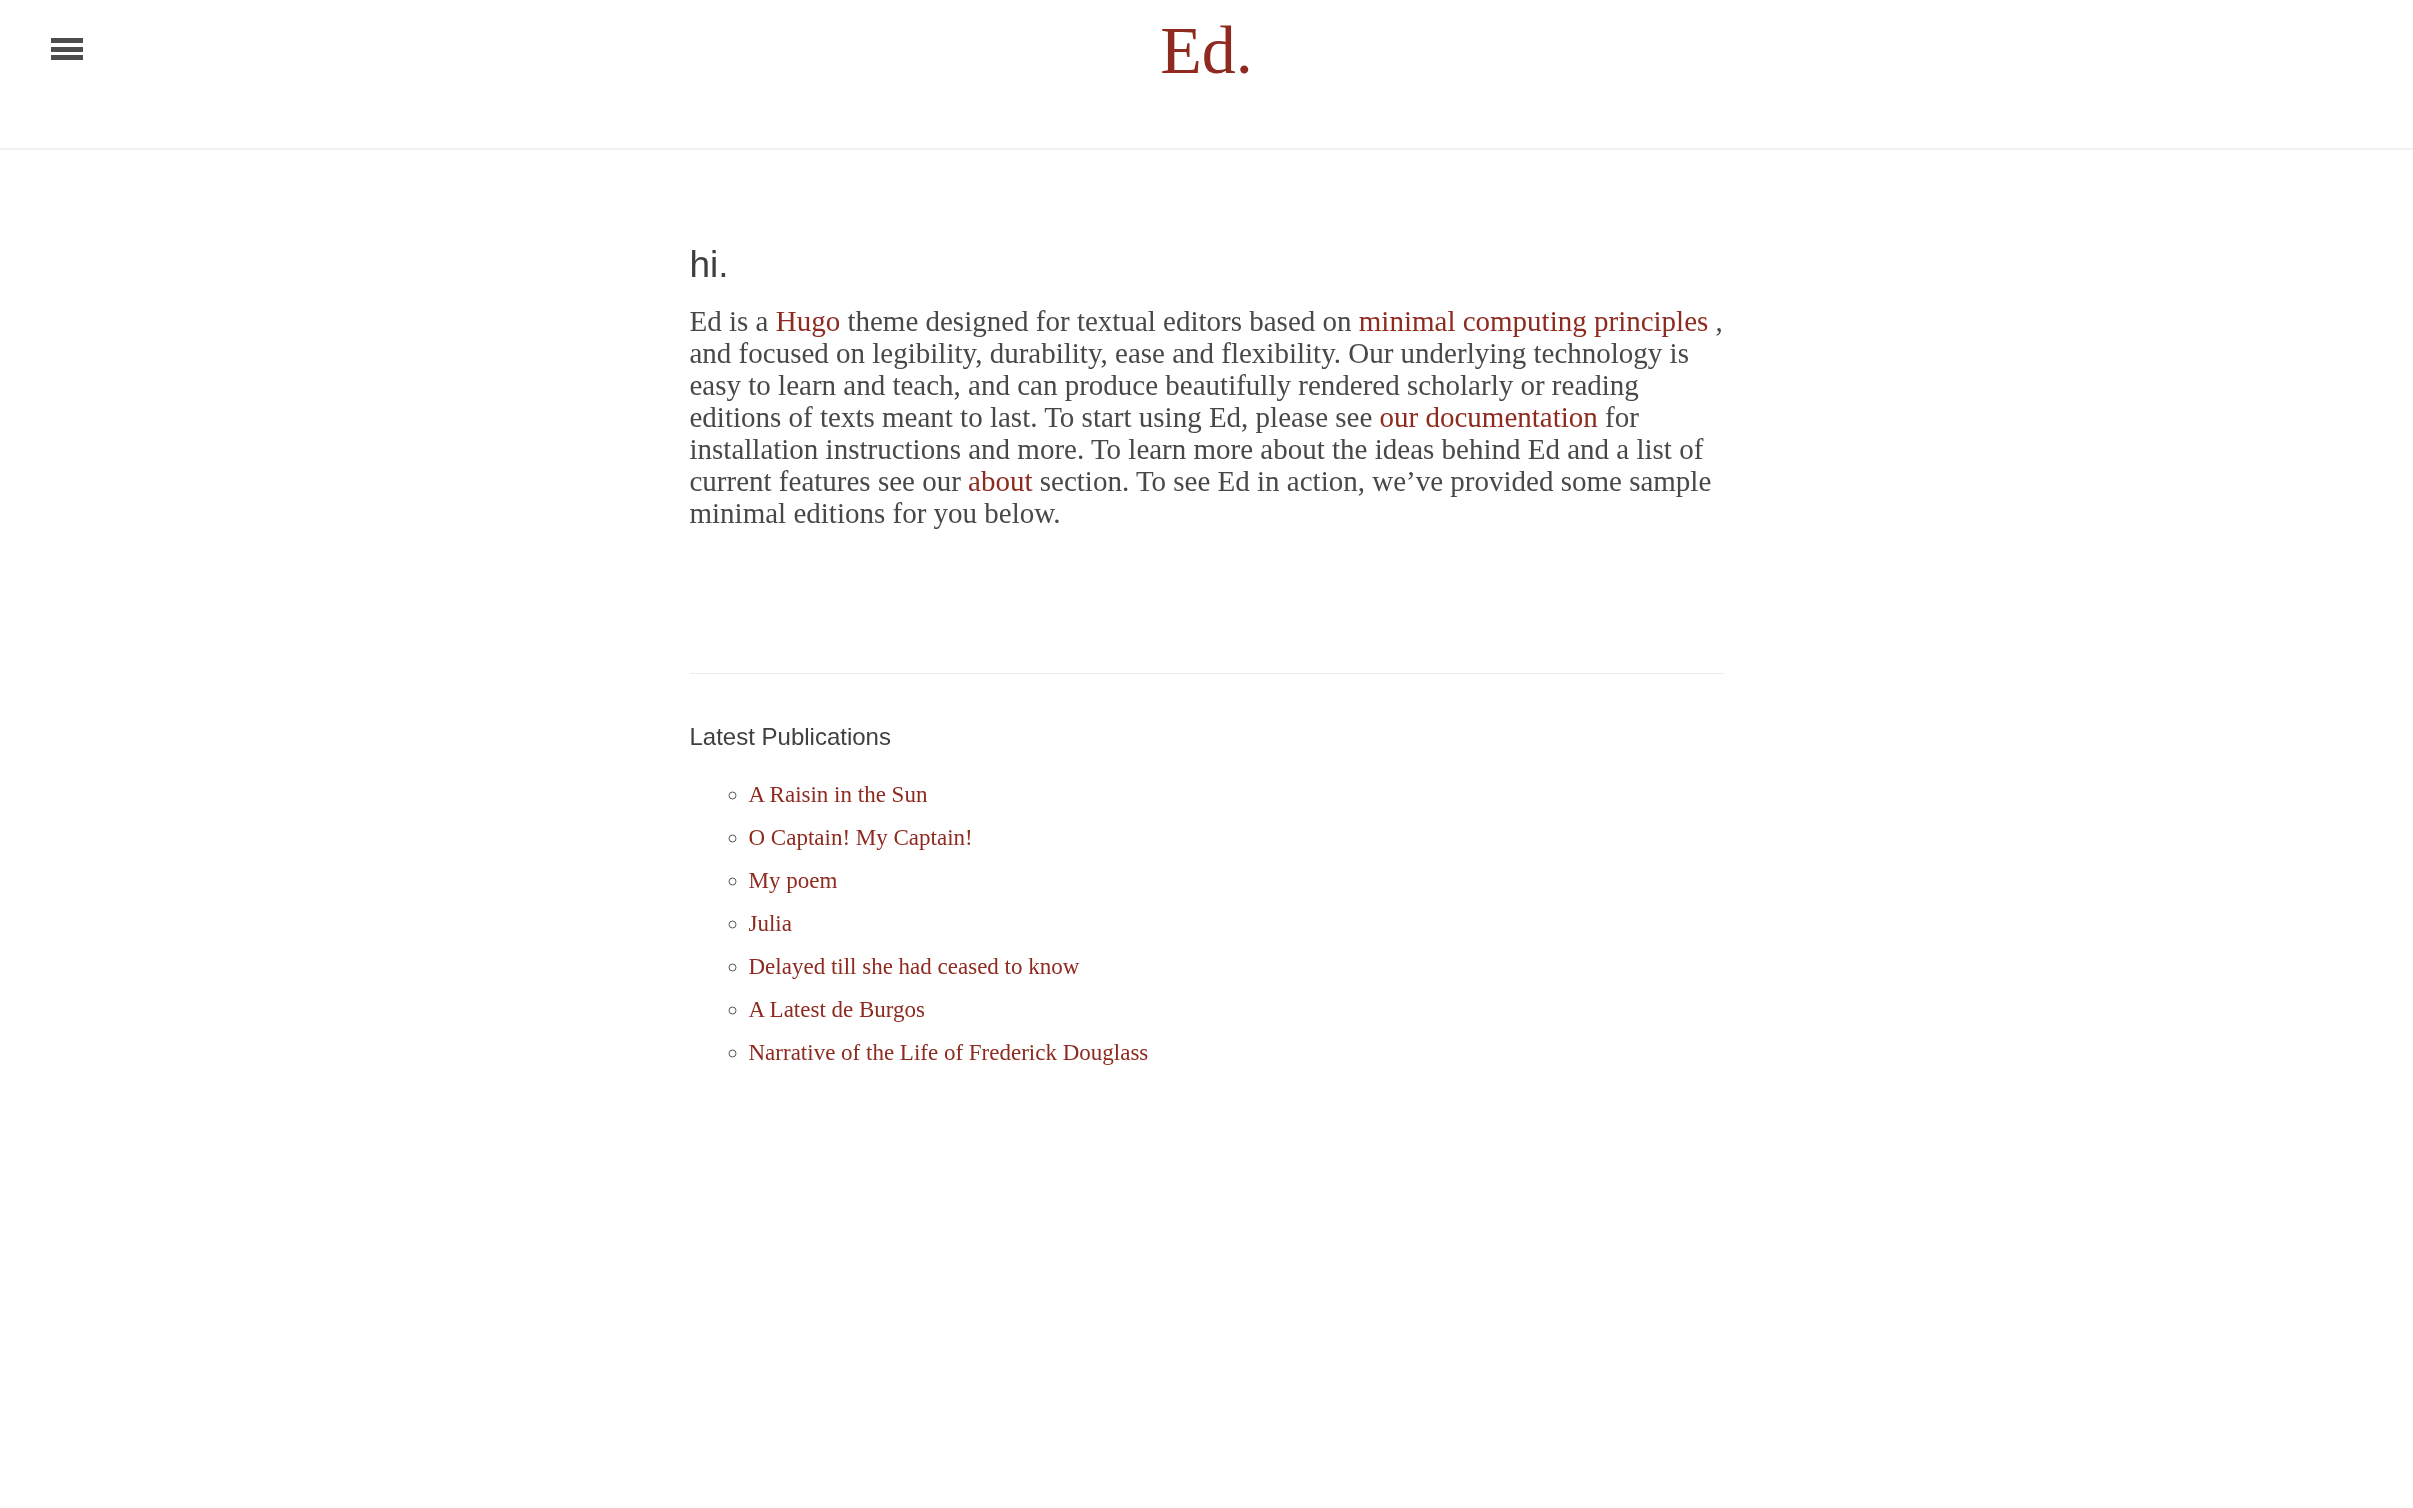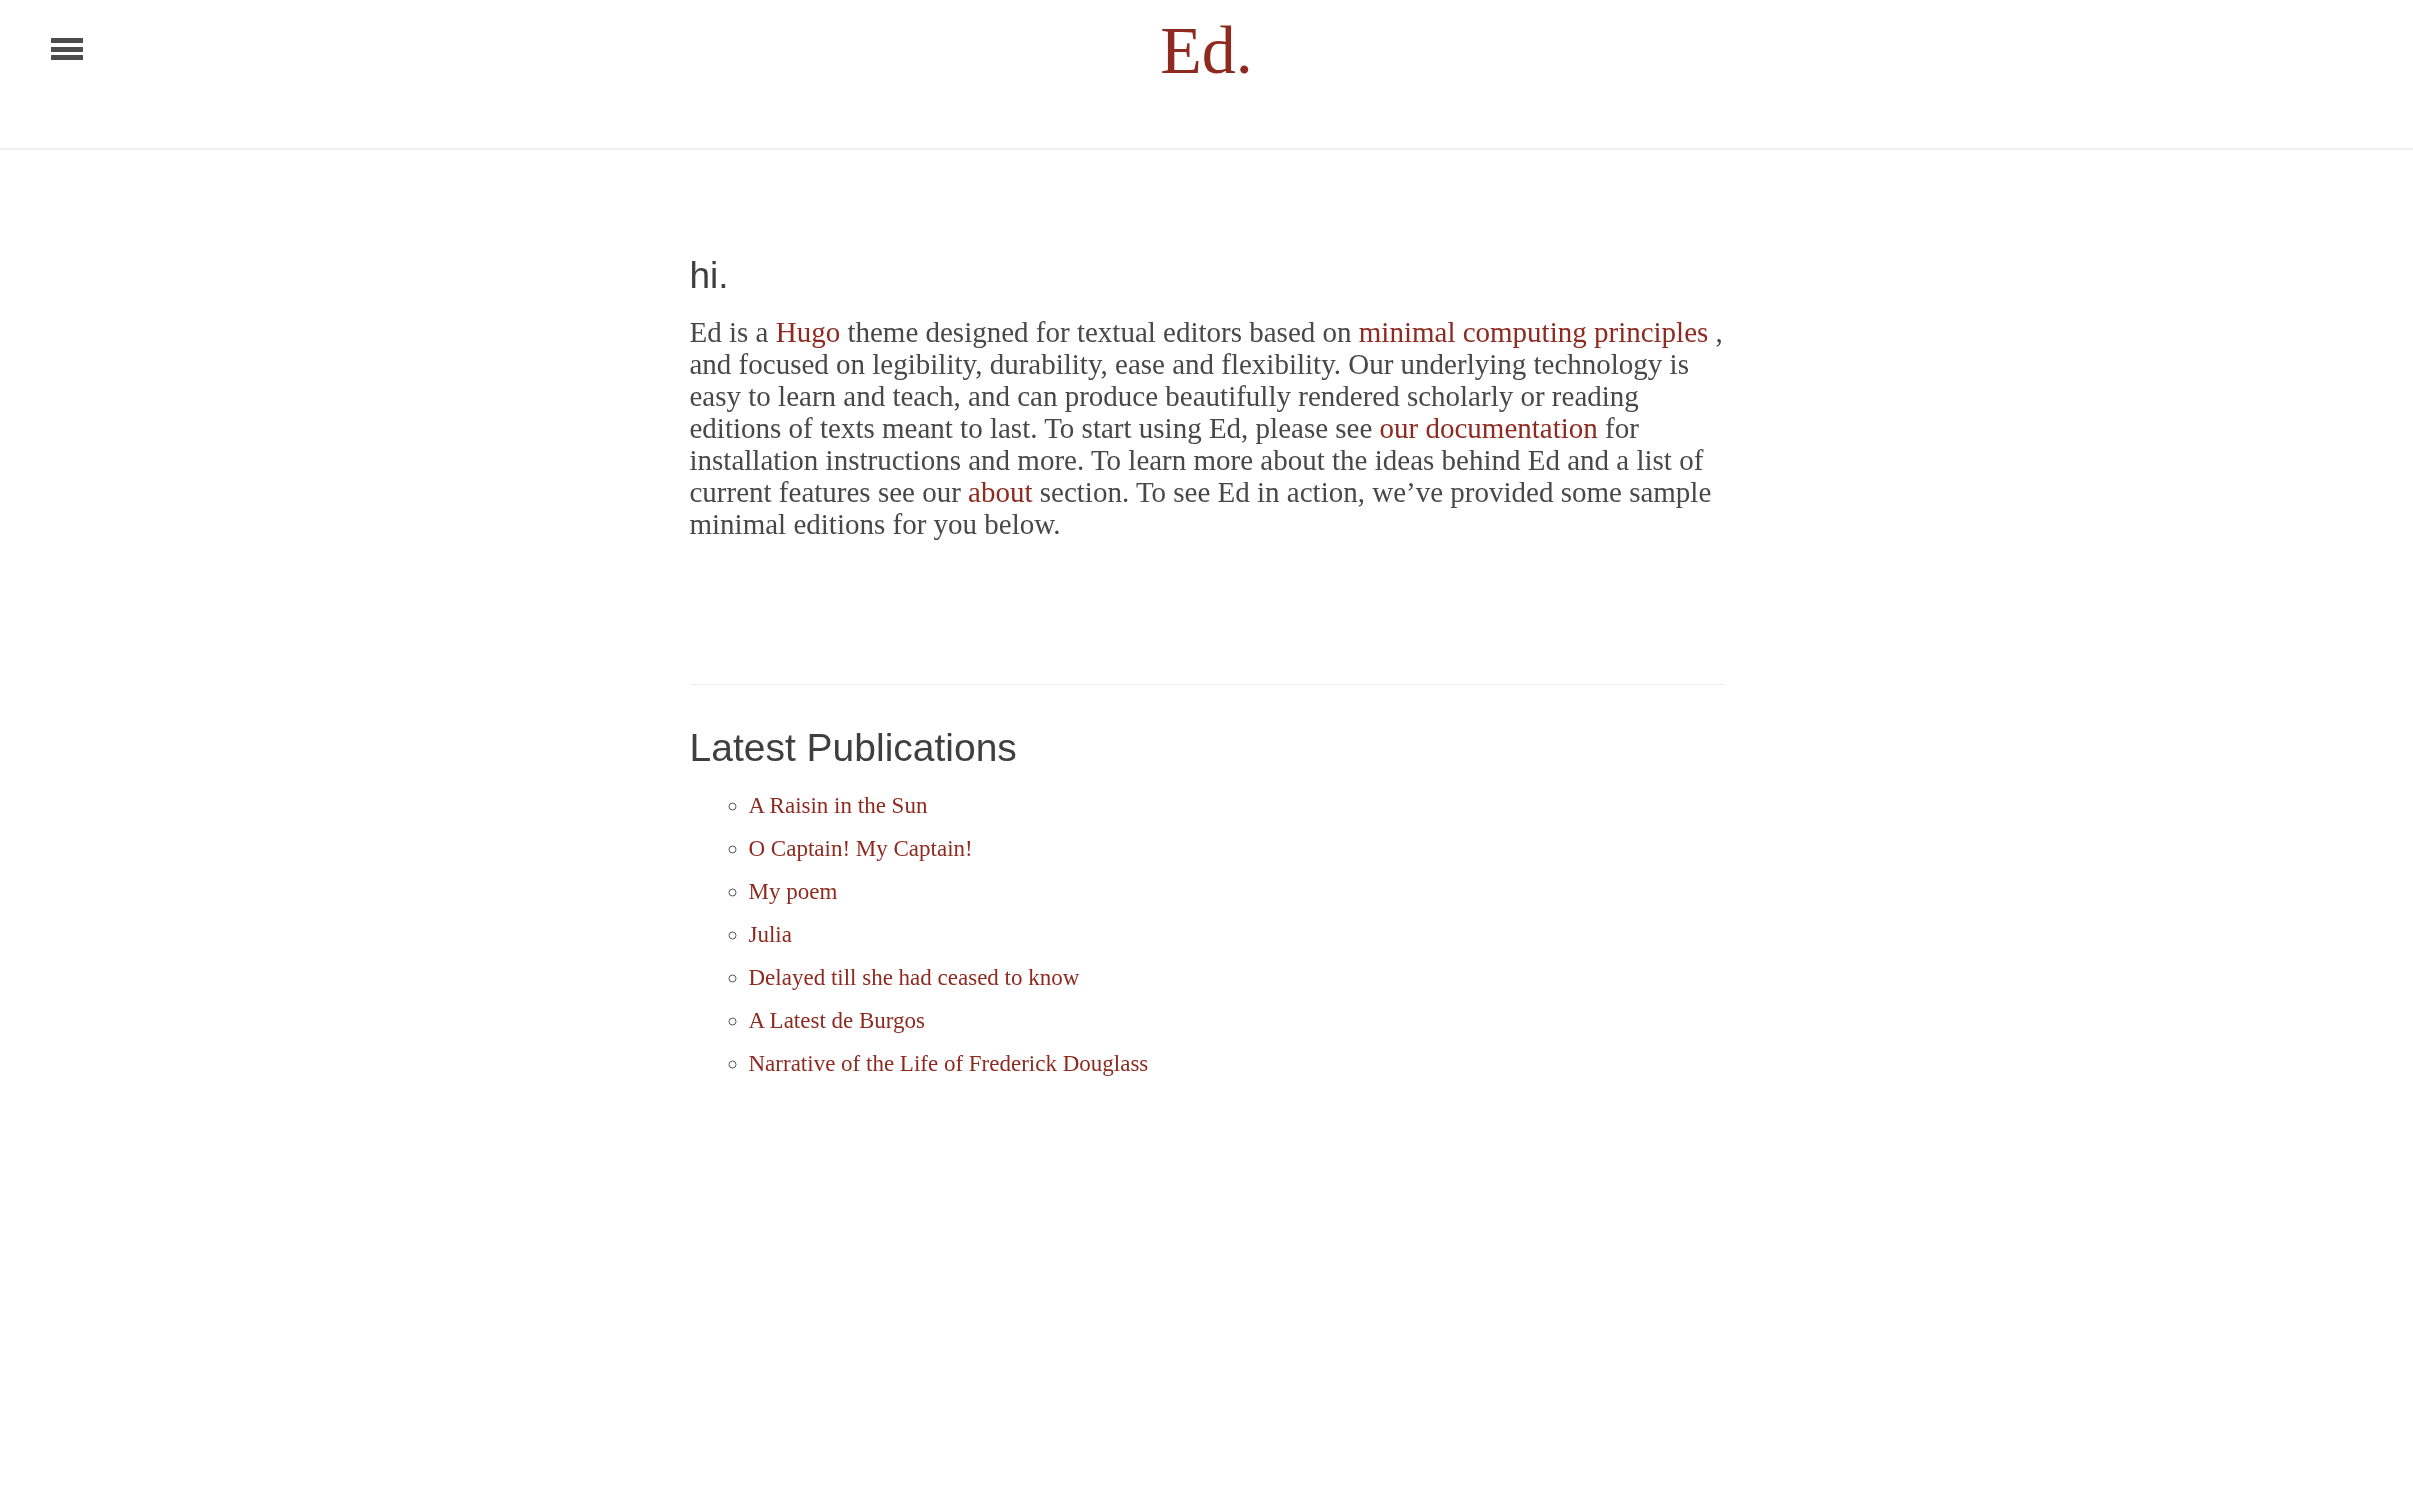--- a/index.html
+++ b/index.html
@@ -62,21 +62,21 @@
     font-family:"Liberation Sans", sans-serif;
     font-weight:400;
     font-size:29px;
     line-height:29px;
     color:var(--subtitle);
   }
 
   
   .content{
     width:1034px;
-    margin:15px auto;
+    margin:4px auto;
     padding-top:88px;
   }
   .greeting{
     margin:0 0 18px 0;
     font-family:"Liberation Sans", sans-serif;
     font-weight:400;
     font-size:37px;
     line-height:45px;
     color:var(--heading);
   }
@@ -91,21 +91,21 @@
   .section-divider{
     border:none;
     border-top:1.4px solid var(--divider);
     margin:144px 0 0 0;
   }
 
   .publications-heading{
     margin:43px 0 0 0;
     font-family:"Liberation Sans", sans-serif;
     font-weight:400;
-    font-size:39px;
+    font-size:24px;
     line-height:39px;
     color:var(--heading);
   }
   .publications-list{
     margin:17px 0 0 0;
     padding:0 0 0 59px;
     list-style:circle;
     font-size:23px;
     line-height:43px;
     color:var(--bullet);

